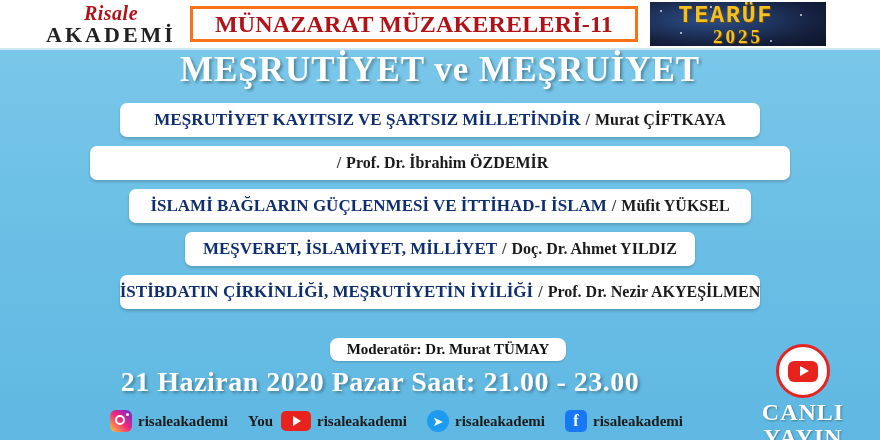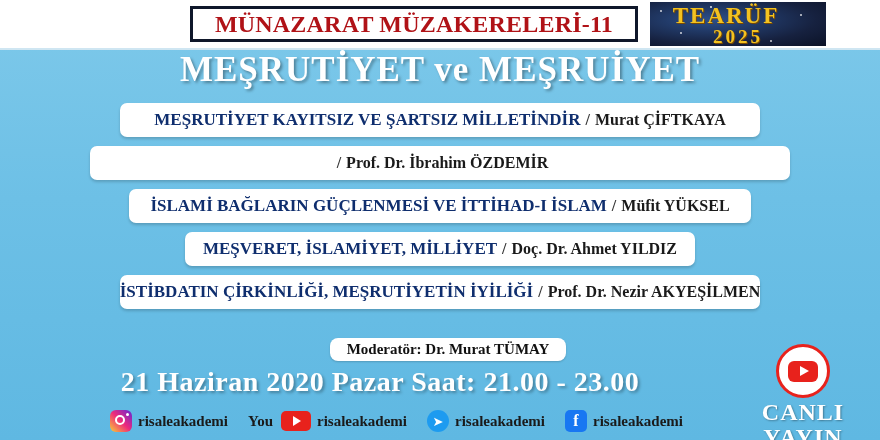--- a/index.html
+++ b/index.html
@@ -60,21 +60,21 @@
     margin-top: 1px;
   }
 
   .title-box {
     position: absolute;
     left: 190px;
     top: 6px;
     width: 448px;
     height: 36px;
     background: #ffffff;
-    border: 3px solid #0f172a;
+    border: 3px solid #f97316;
     box-sizing: border-box;
     display: flex;
     align-items: center;
     justify-content: center;
   }
   .title-box span {
     font-family: "Liberation Serif", serif;
     font-weight: bold;
     font-size: 24px;
     color: #b01217;
@@ -98,21 +98,21 @@
     background: #ffffff;
     border-radius: 50%;
     opacity: .8;
   }
   .tearuf .t1 {
     position: absolute;
     top: 1px;
     left: 0;
     width: 152px;
     text-align: center;
-    font-family: Liberation Serif, serif;
+    font-family: Liberation Mono, monospace;
     font-weight: bold;
     font-size: 23px;
     color: #f3c220;
     letter-spacing: 2px;
     text-shadow: 1px 1px 0 #7a4a00;
   }
   .tearuf .t2 {
     position: absolute;
     top: 24px;
     left: 0;
@@ -374,20 +374,24 @@
     text-shadow: 1px 1px 2px rgba(0,0,0,.35);
     line-height: 1.05;
   }
 </style>
 </head>
 <body>
 
 <div class="poster">
 
   <div class="topband">
+    <div class="brand">
+      <span class="b1">Risale</span>
+      <span class="b2">AKADEMİ</span>
+    </div>
 
     <div class="title-box">
       <span>MÜNAZARAT MÜZAKERELERİ-11</span>
     </div>
 
     <div class="tearuf">
       <div class="star" style="left:10px;top:8px;width:2px;height:2px;"></div>
       <div class="star" style="left:30px;top:30px;width:2px;height:2px;"></div>
       <div class="star" style="left:150px;top:12px;width:2px;height:2px;"></div>
       <div class="star" style="left:120px;top:38px;width:2px;height:2px;"></div>

